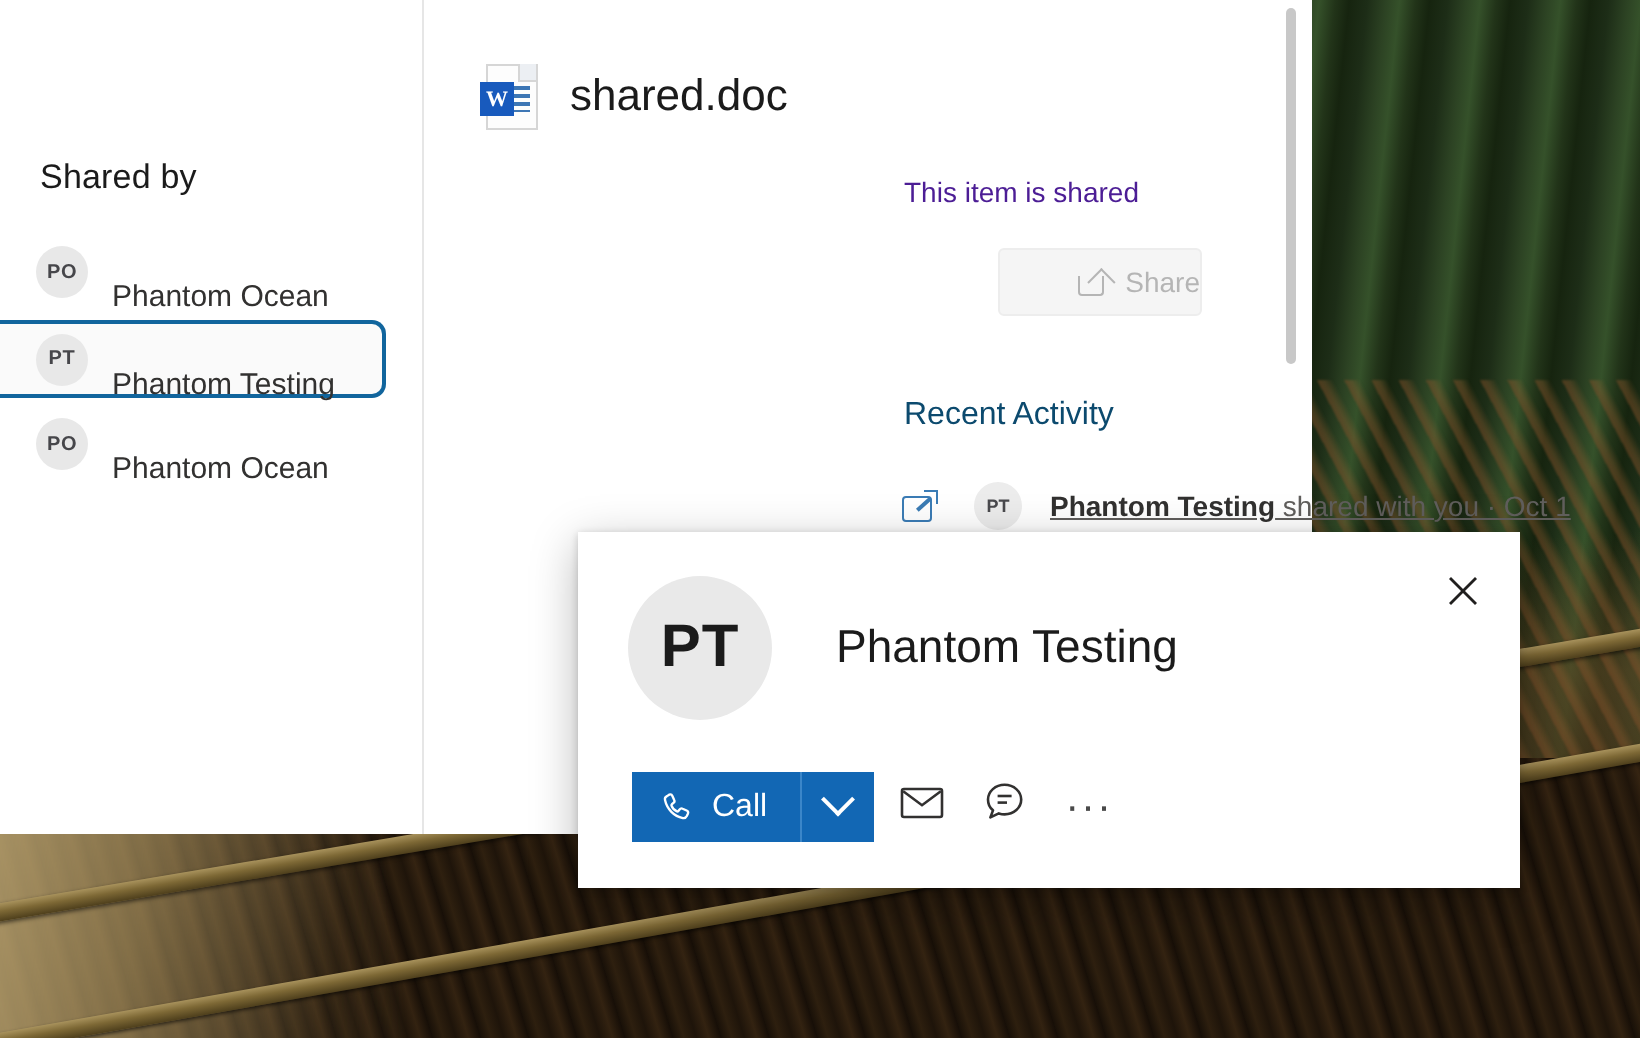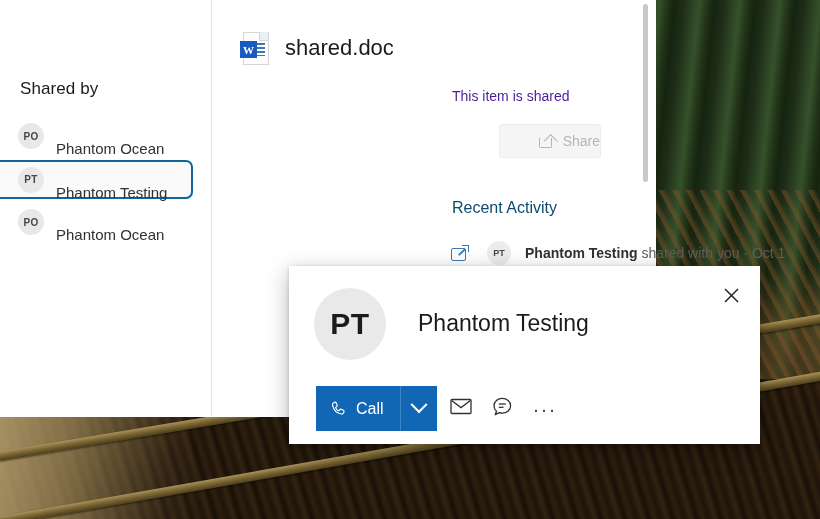--- a/index.html
+++ b/index.html
@@ -305,20 +305,21 @@
     display: flex;
     align-items: center;
     justify-content: center;
     flex: 0 0 auto;
   }
   .act-text {
     margin-left: 14px;
     font-size: 14px;
     color: #605e5c;
     white-space: nowrap;
+    text-decoration: underline;
   }
   .act-text b {
     color: #323130;
     font-weight: 600;
   }
 
   .view-btn {
     position: absolute;
     left: 237px; top: 368px;
     min-width: 68px;
@@ -391,21 +392,21 @@
   }
   .card-actions {
     position: absolute;
     left: 27px; top: 120px;
     display: flex;
     align-items: center;
   }
   .call-split {
     display: flex;
     align-items: stretch;
-    height: 45px;
+    height: 35px;
   }
   .call-main {
     background: #1267b4;
     color: #ffffff;
     display: flex;
     align-items: center;
     gap: 9px;
     padding: 0 16px 0 13px;
     font-size: 16px;
   }

